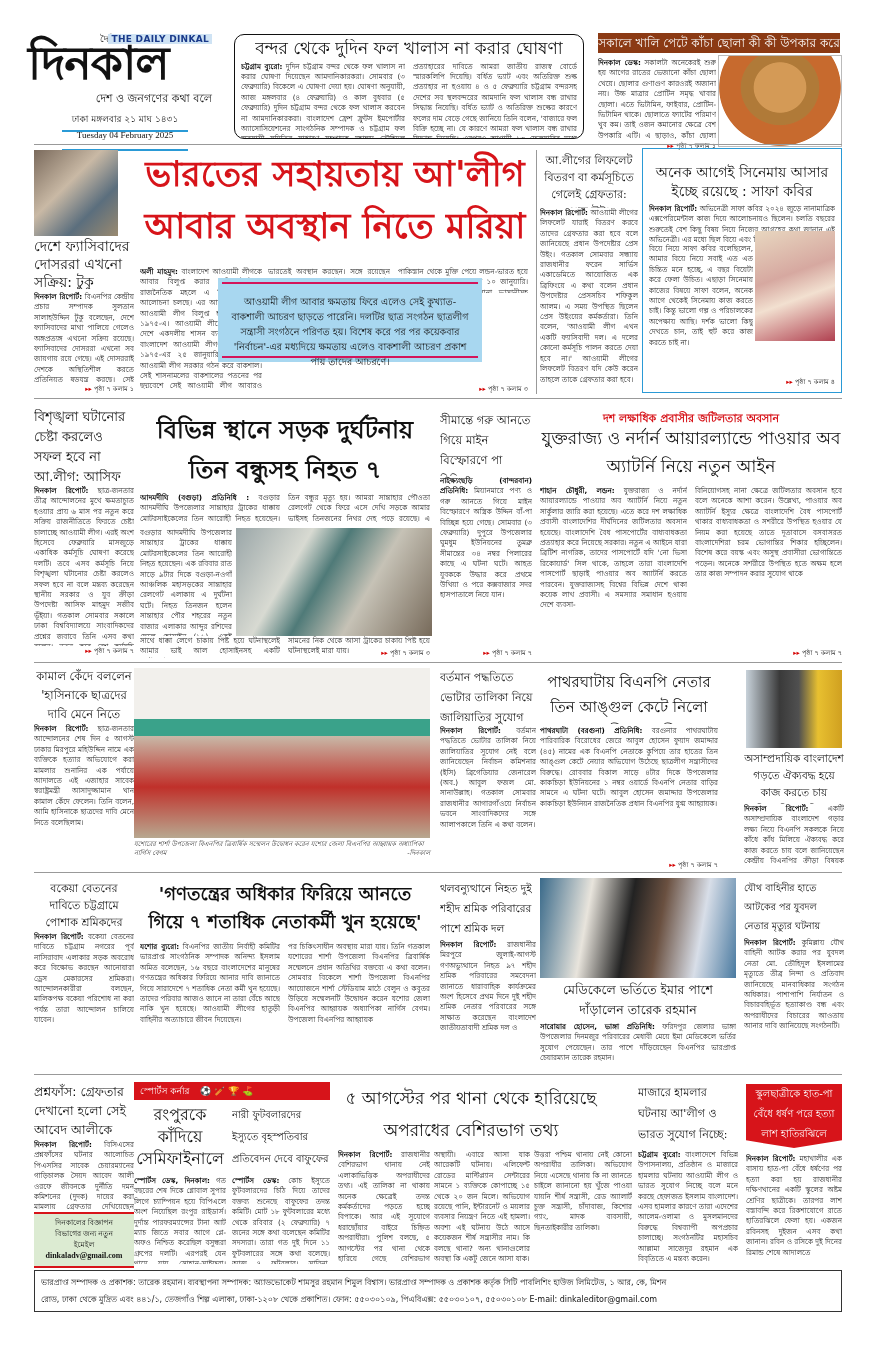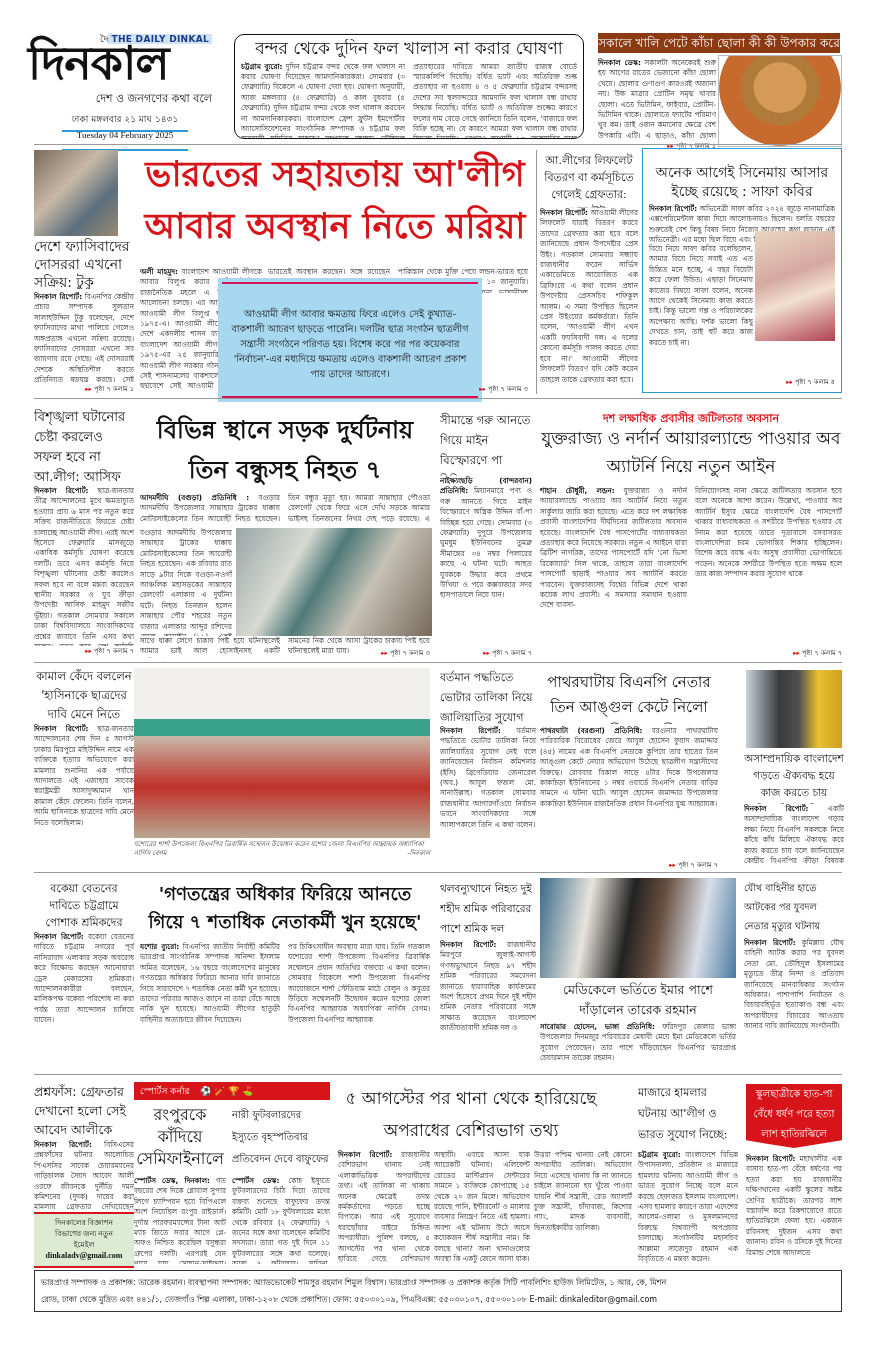--- a/index.html
+++ b/index.html
@@ -29,21 +29,21 @@
 #chhola-text{left:598px;top:58px;width:118px;height:82px}
 #chhola-img{left:718px;top:55px;width:124px;height:92px;border:1px solid #bbb;background:radial-gradient(ellipse at 50% 35%,#d49a56 0 30%,#b07a38 31% 45%,#c76a2e 46% 70%,#fff 71%)}
 
 #lead-img{left:34px;top:150px;width:84px;height:86px}
 #lead-side-hl{left:34px;top:237px;width:100px;height:52px;font-size:14px;text-align:left;line-height:18px}
 #lead-side-text{left:34px;top:292px;width:100px;height:90px}
 #lead-hl{left:140px;top:148px;width:390px;height:118px;color:#d7141a;font-size:35px;font-weight:bold;line-height:52px}
 #lead-col1{left:140px;top:267px;width:122px;height:122px}
 #lead-col2{left:268px;top:267px;width:122px;height:26px}
 #lead-col3{left:398px;top:267px;width:130px;height:26px}
-#quote{left:222px;top:282px;width:256px;height:116px;background:#a8d7f0;border-top:2px solid #d4145a;border-bottom:2px solid #d4145a;font-size:9.5px;line-height:15px;text-align:center;padding:22px 8px;color:#111;box-shadow:0 0 0 4px #a8d7f0}
+#quote{left:222px;top:282px;width:256px;height:76px;background:#a8d7f0;border-top:2px solid #d4145a;border-bottom:2px solid #d4145a;font-size:9.5px;line-height:15px;text-align:center;padding:10px 8px;color:#111;box-shadow:0 0 0 4px #a8d7f0}
 
 #leaflet-hl{left:540px;top:152px;width:98px;height:56px;font-size:11px;line-height:17px}
 #leaflet-text{left:540px;top:208px;width:98px;height:186px}
 
 #safa-box{left:642px;top:148px;width:200px;height:245px;border:1.5px solid #2a9ad6;padding:14px 6px}
 #safa-hl{font-size:14px;line-height:19px;margin-bottom:3px}
 #safa-img{position:absolute;right:6px;top:82px;width:80px;height:110px;background:linear-gradient(160deg,#e8d7c0,#d6a8a0 40%,#f2e0d0 60%,#b04050)}
 
 #bisrinkhola-hl{left:34px;top:407px;width:100px;height:80px;font-size:13px;text-align:left;line-height:20px}
 #bisrinkhola-text{left:34px;top:486px;width:100px;height:160px}

